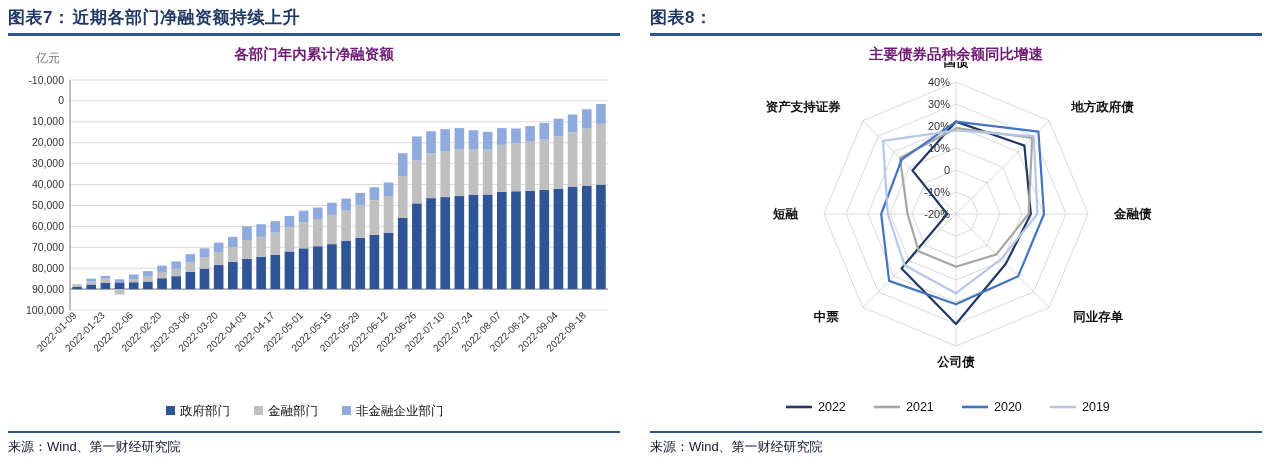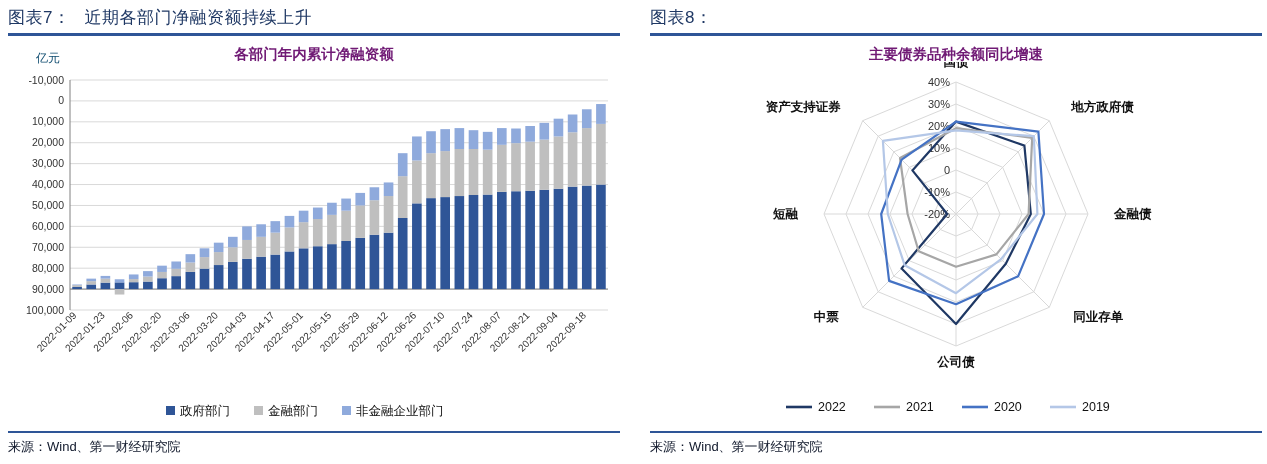--- a/index.html
+++ b/index.html
@@ -7,33 +7,33 @@
     width:1267px;height:464px;background:#ffffff;
     font-family:"Liberation Sans","DejaVu Sans",sans-serif;
     color:#1a1a1a;overflow:hidden;
   }
   .page{position:relative;width:1267px;height:464px;}
   .panel{position:absolute;top:0;height:464px;width:612px;}
   .panel-left{left:8px;}
   .panel-right{left:650px;}
 
   .panel-title{
-    display:flex;align-items:flex-start;gap:14px;
-    font-size:17px;font-weight:normal;color:#1F3864;
+    display:flex;align-items:flex-start;gap:2px;
+    font-size:17px;font-weight:bold;color:#1F3864;
     padding-top:6px;letter-spacing:0.5px;
   }
   .title-rule{
     position:absolute;left:0;right:0;top:33px;height:3px;background:#2E5597;
   }
   .chart-title{
     text-align:center;font-size:14.5px;font-weight:bold;color:#701a75;
     margin-top:16px;
   }
   .axis-unit{
-    position:absolute;font-size:12px;color:#0c4a6e;
+    position:absolute;font-size:12px;color:#737373;
   }
   .src{
     position:absolute;bottom:8px;left:0;right:0;
     font-size:13px;color:#0f172a;padding-top:6px;
   }
   .src-rule{position:absolute;bottom:31px;left:0;right:0;height:2px;background:#2E5597;}
 
   svg{display:block;}
   .tick{font-size:10.5px;fill:#333;font-family:"Liberation Sans",sans-serif;}
   .xtick{font-size:10px;fill:#333;font-family:"Liberation Sans",sans-serif;}

